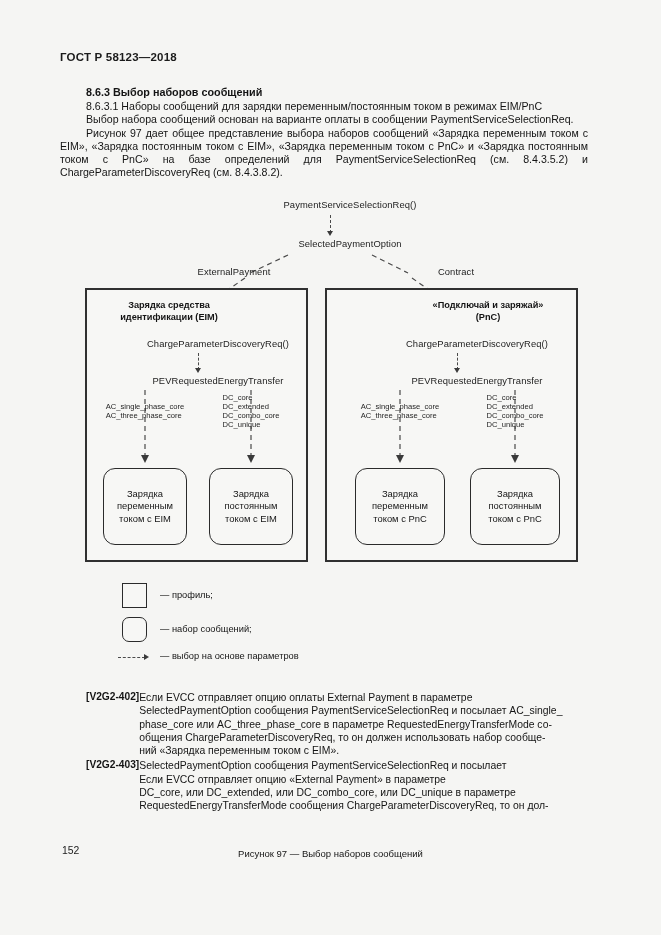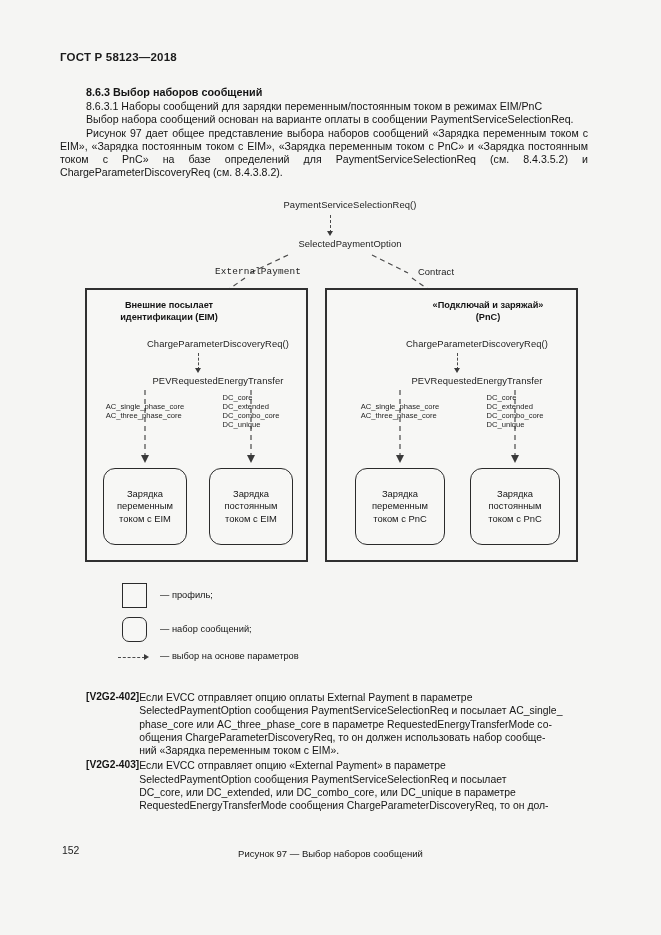--- a/index.html
+++ b/index.html
@@ -244,26 +244,26 @@
 
       <line x1="288" y1="70" x2="250" y2="88" stroke="#4a4a4a" stroke-width="1.2" stroke-dasharray="5,4"></line>
       <line x1="245" y1="93" x2="160" y2="152" stroke="#4a4a4a" stroke-width="1.2" stroke-dasharray="5,4"></line>
       <polygon points="160,152 168,148 164,158" fill="#3a3a3a"></polygon>
 
       <line x1="372" y1="70" x2="408" y2="88" stroke="#4a4a4a" stroke-width="1.2" stroke-dasharray="5,4"></line>
       <line x1="412" y1="93" x2="496" y2="152" stroke="#4a4a4a" stroke-width="1.2" stroke-dasharray="5,4"></line>
       <polygon points="496,152 488,148 492,158" fill="#3a3a3a"></polygon>
     </svg>
 
-    <div class="dlabel c" style="left:238px; top:81px;font-family:Liberation Mono, monospace;">ExternalPayment</div>
-    <div class="dlabel c" style="left:416px; top:81px;">Contract</div>
+    <div class="dlabel c" style="left:214px; top:81px;">ExternalPayment</div>
+    <div class="dlabel c" style="left:436px; top:81px;">Contract</div>
 
     <div class="panel" style="left:85px; top:103px; width:223px; height:274px;">
       <div class="panel-title" style="left:12px; top:10px; width:140px;">
-        <span>Внешние посылает</span><br>
+        <span>Зарядка средства</span><br>
         <span>идентификации (EIM)</span>
       </div>
 
       <div class="dlabel c" style="left:111px; top:48px;">ChargeParameterDiscoveryReq()</div>
       <div class="vdash" style="left:111px; top:63px; height:17px;"></div>
       <div class="arrowhead" style="left:111px; top:78px;"></div>
 
       <div class="dlabel c" style="left:111px; top:85px;">PEVRequestedEnergyTransfer</div>
 
       <svg class="diag-line" style="left:0; top:0; width:223px; height:274px;">
@@ -336,22 +336,22 @@
         <span>Если   EVCC   отправляет   опцию   оплаты   External   Payment   в   параметре</span>
         <span>SelectedPaymentOption сообщения PaymentServiceSelectionReq и посылает AC_single_</span>
         <span>phase_core или AC_three_phase_core в параметре RequestedEnergyTransferMode со-</span>
         <span>общения ChargeParameterDiscoveryReq, то он должен использовать набор сообще-</span>
         <span class="last">ний «Зарядка переменным током с EIM».</span>
       </div>
     </div>
     <div class="req">
       <div class="req-id">[V2G2-403]</div>
       <div class="req-body">
+        <span>SelectedPaymentOption      сообщения      PaymentServiceSelectionReq      и      посылает</span>
         <span>Если   EVCC   отправляет   опцию   «External   Payment»   в   параметре</span>
-        <span>SelectedPaymentOption      сообщения      PaymentServiceSelectionReq      и      посылает</span>
         <span>DC_core,  или  DC_extended,  или  DC_combo_core,  или  DC_unique  в  параметре</span>
         <span>RequestedEnergyTransferMode сообщения ChargeParameterDiscoveryReq, то он дол-</span>
       </div>
     </div>
   </div>
 
   <div id="page-number">152</div>
 </div>
 
 </body></html>

